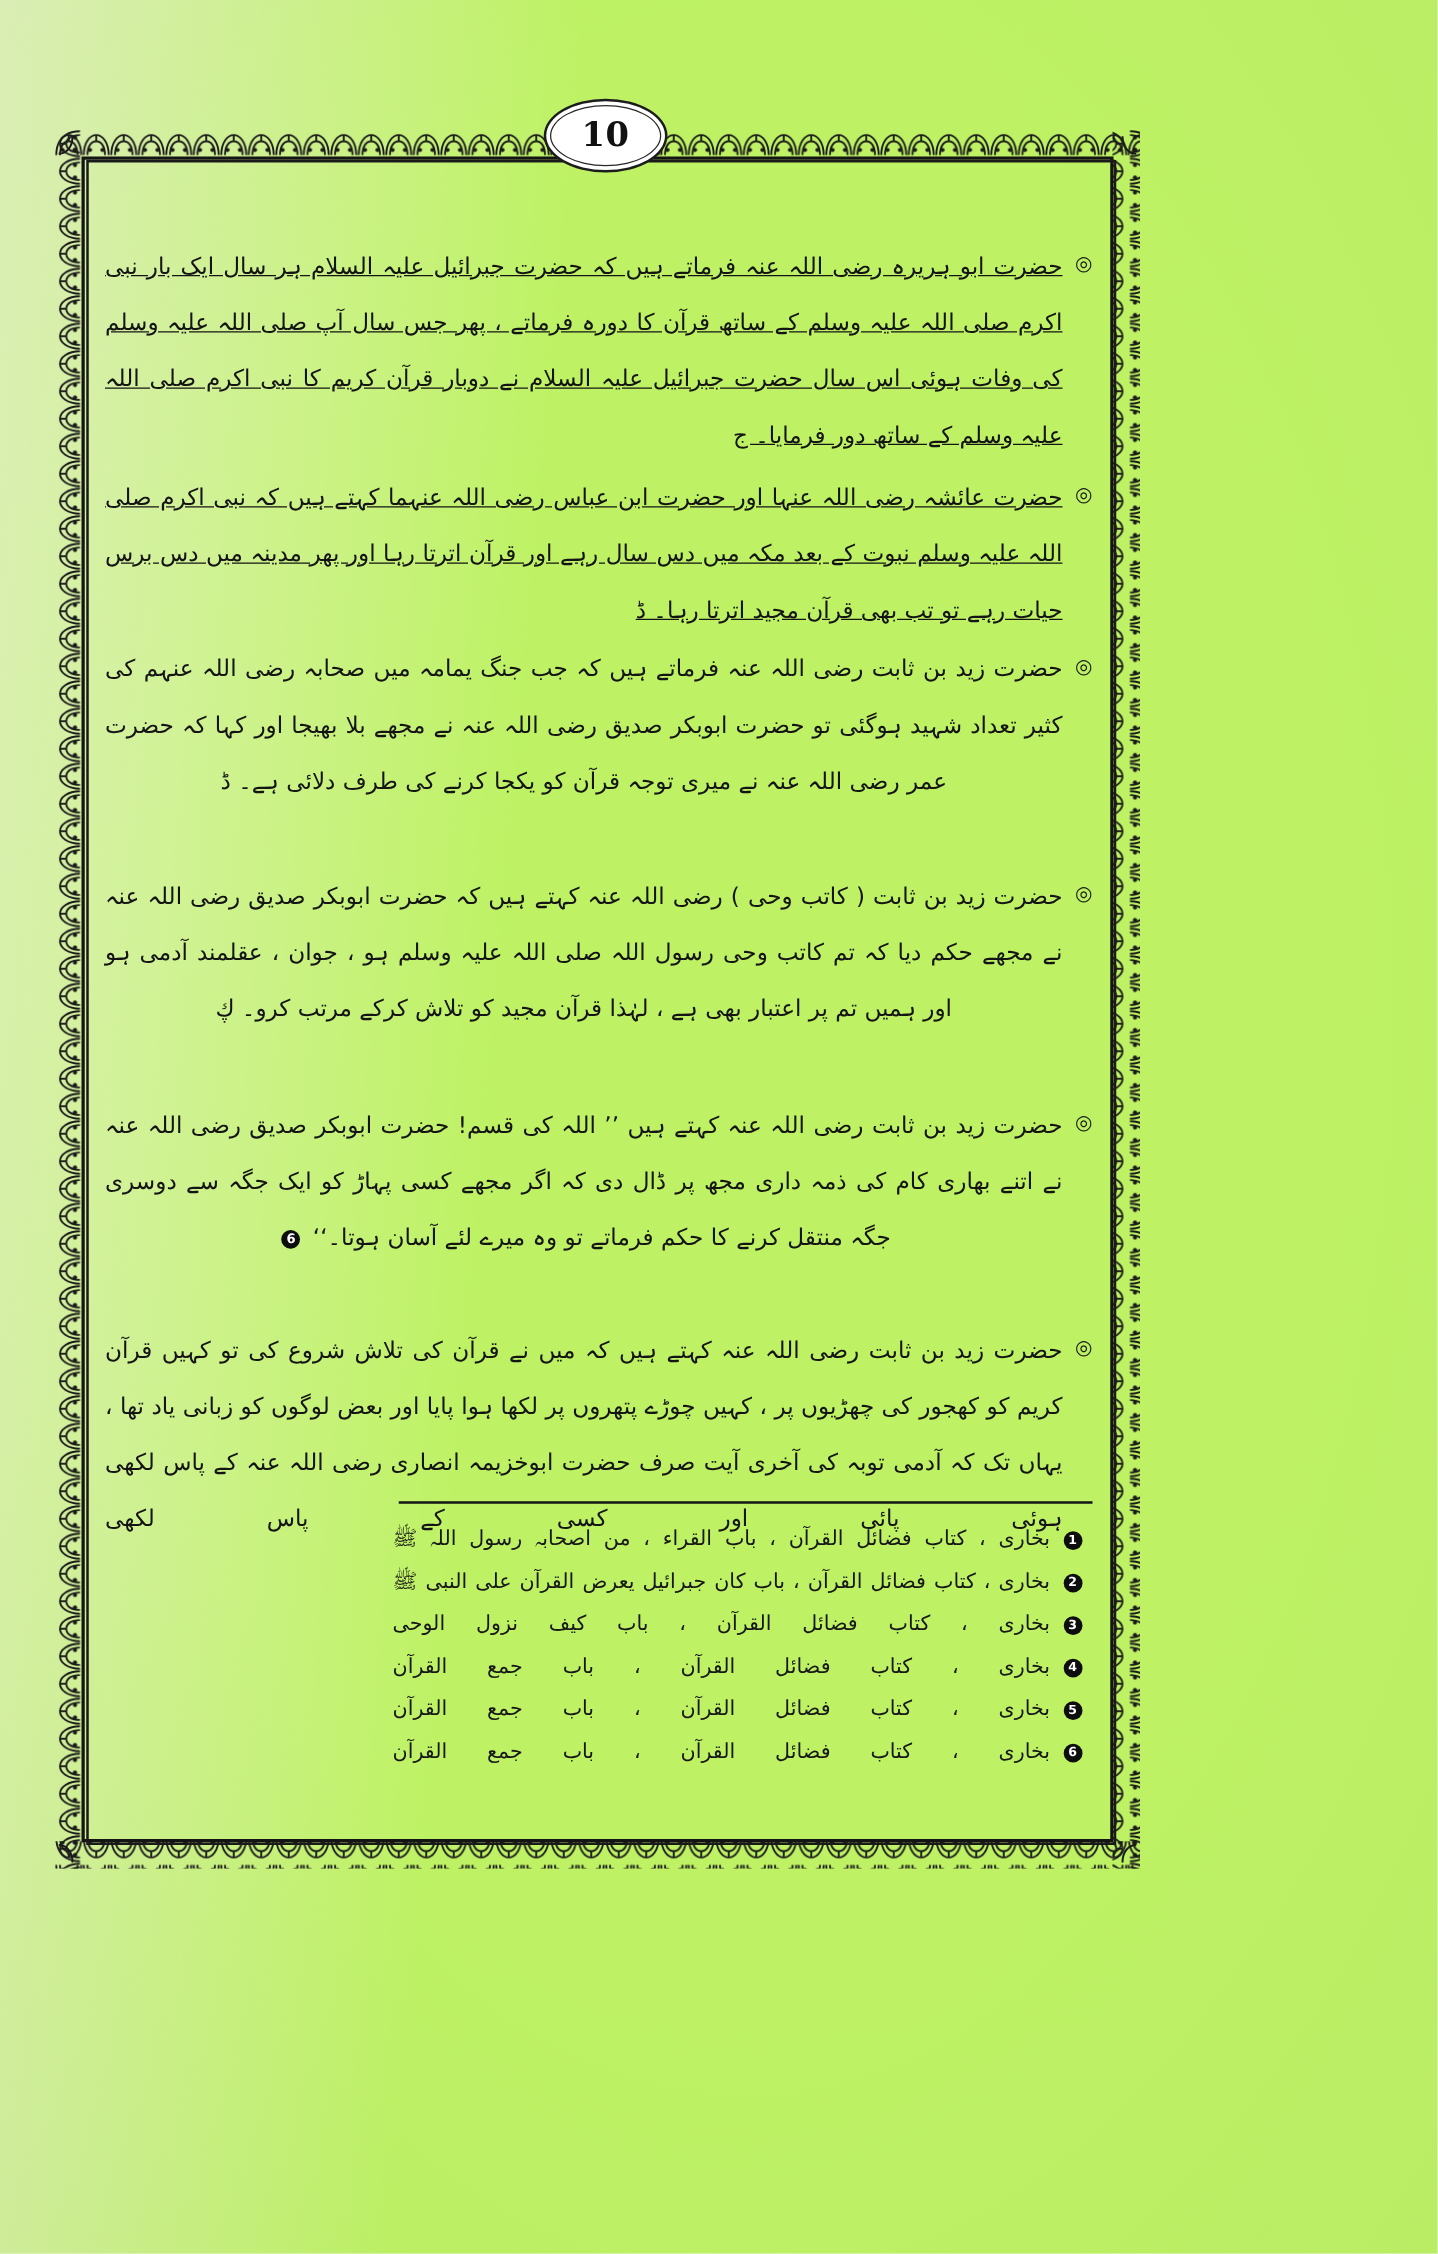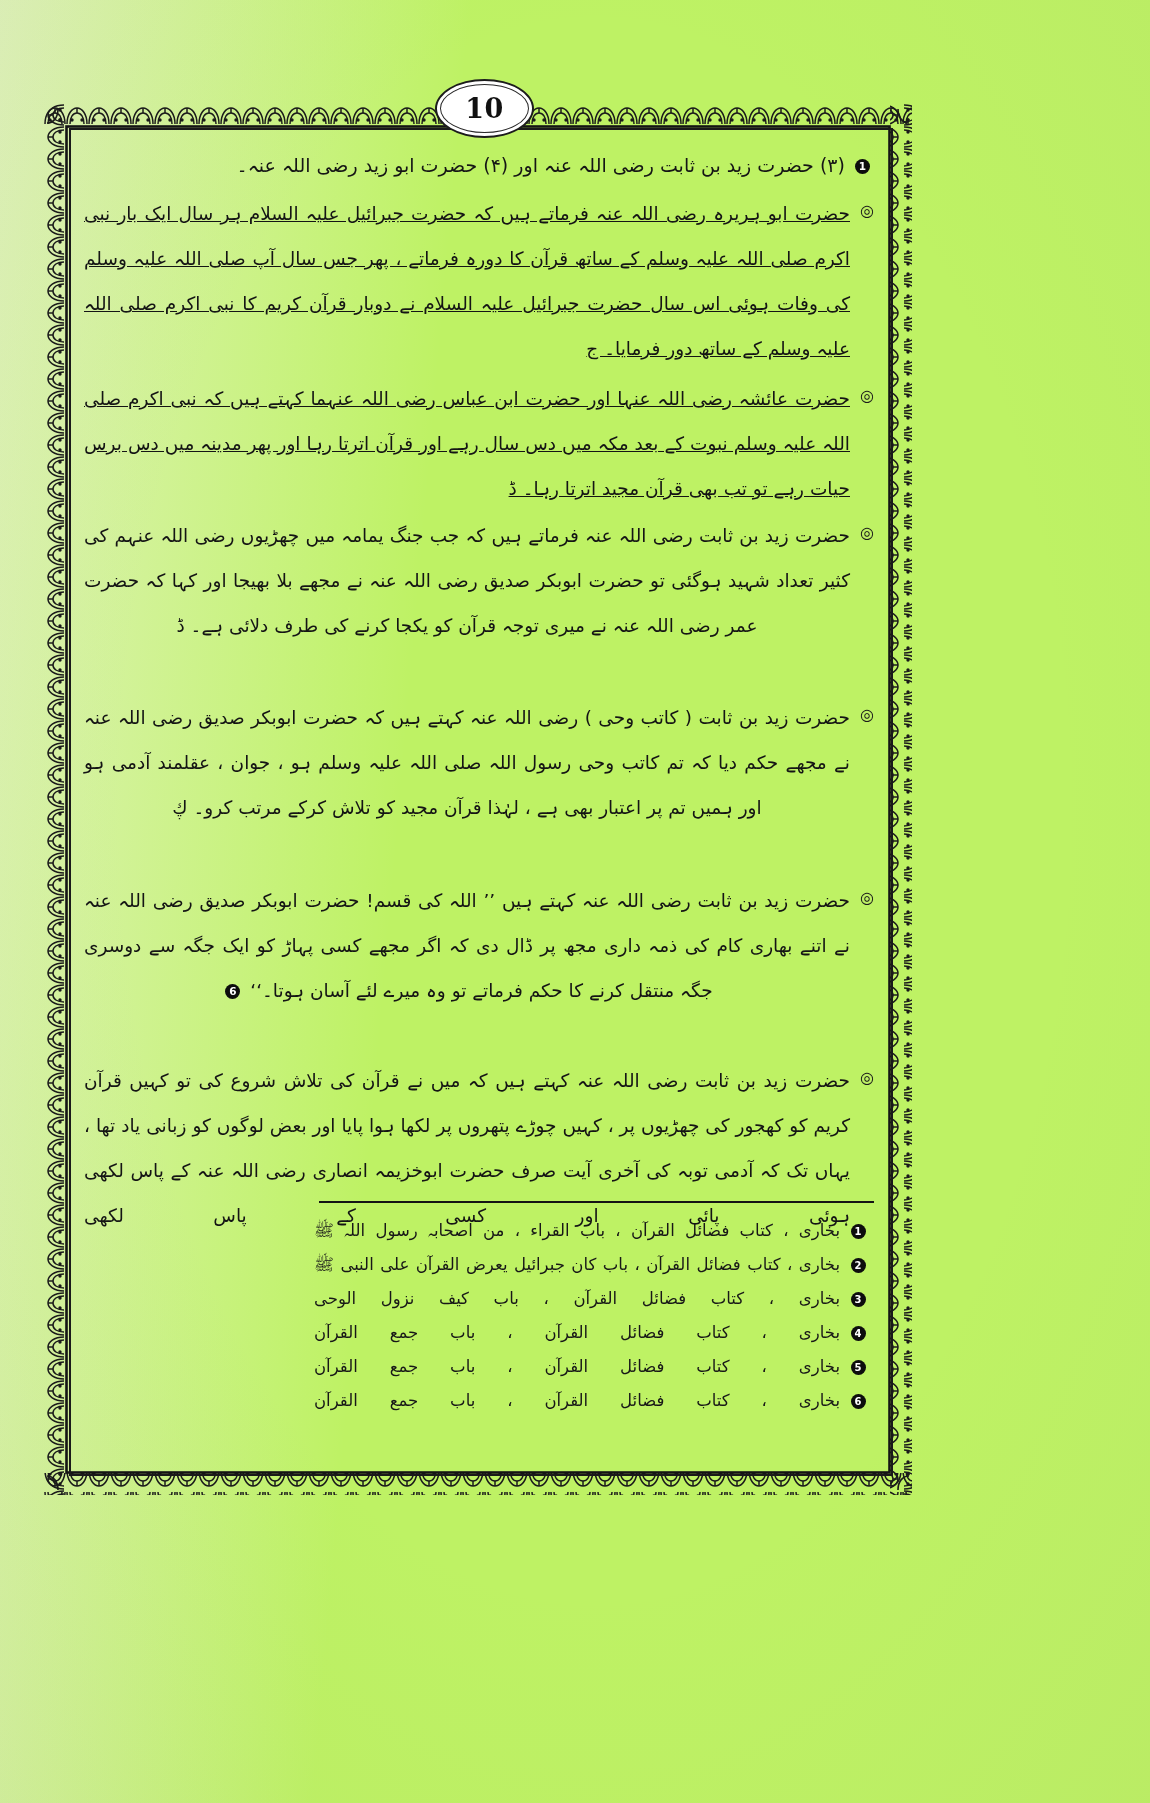--- a/index.html
+++ b/index.html
@@ -297,44 +297,40 @@
   </div>
 
   <div class="inner-rule"></div>
 
   <div class="page-number-oval">
     <span class="page-number-text">10</span>
   </div>
 
   <div class="content-area">
 
-    <div class="opening-line urdu">
-      <span class="fn-marker">1</span>
-      <span>(۳) حضرت زید بن ثابت رضی اللہ عنہ اور (۴) حضرت ابو زید رضی اللہ عنہ۔</span>
-    </div>
 
     <div class="narration" style="top:58px; right:0;">
       <div class="bullet-col">
         <span class="bullet-glyph">◎</span>
       </div>
       <div class="narration-body urdu last-right">حضرت ابو ہریرہ رضی اللہ عنہ فرماتے ہیں کہ حضرت جبرائیل علیہ السلام ہر سال ایک بار نبی اکرم صلی اللہ علیہ وسلم کے ساتھ قرآن کا دورہ فرماتے ، پھر جس سال آپ صلی اللہ علیہ وسلم کی وفات ہوئی اس سال حضرت جبرائیل علیہ السلام نے دوبار قرآن کریم کا نبی اکرم صلی اللہ علیہ وسلم کے ساتھ دور فرمایا۔ ج</div>
     </div>
 
     <div class="narration" style="top:243px; right:0;">
       <div class="bullet-col">
         <span class="bullet-glyph">◎</span>
       </div>
       <div class="narration-body urdu last-right">حضرت عائشہ رضی اللہ عنہا اور حضرت ابن عباس رضی اللہ عنہما کہتے ہیں کہ نبی اکرم صلی اللہ علیہ وسلم نبوت کے بعد مکہ میں دس سال رہے اور قرآن اترتا رہا اور پھر مدینہ میں دس برس حیات رہے تو تب بھی قرآن مجید اترتا رہا۔ ڈ</div>
     </div>
 
     <div class="narration" style="top:380px; right:0;">
       <div class="bullet-col">
         <span class="bullet-glyph">◎</span>
       </div>
-      <div class="narration-body urdu last-center">حضرت زید بن ثابت رضی اللہ عنہ فرماتے ہیں کہ جب جنگ یمامہ میں چھڑیوں رضی اللہ عنہم کی کثیر تعداد شہید ہوگئی تو حضرت ابوبکر صدیق رضی اللہ عنہ نے مجھے بلا بھیجا اور کہا کہ حضرت عمر رضی اللہ عنہ نے میری توجہ قرآن کو یکجا کرنے کی طرف دلائی ہے۔ ڈ</div>
+      <div class="narration-body urdu last-center">حضرت زید بن ثابت رضی اللہ عنہ فرماتے ہیں کہ جب جنگ یمامہ میں صحابہ رضی اللہ عنہم کی کثیر تعداد شہید ہوگئی تو حضرت ابوبکر صدیق رضی اللہ عنہ نے مجھے بلا بھیجا اور کہا کہ حضرت عمر رضی اللہ عنہ نے میری توجہ قرآن کو یکجا کرنے کی طرف دلائی ہے۔ ڈ</div>
     </div>
 
     <div class="narration" style="top:562px; right:0;">
       <div class="bullet-col">
         <span class="bullet-glyph">◎</span>
       </div>
       <div class="narration-body urdu last-center">حضرت زید بن ثابت ( کاتب وحی ) رضی اللہ عنہ کہتے ہیں کہ حضرت ابوبکر صدیق رضی اللہ عنہ نے مجھے حکم دیا کہ تم کاتب وحی رسول اللہ صلی اللہ علیہ وسلم ہو ، جوان ، عقلمند آدمی ہو اور ہمیں تم پر اعتبار بھی ہے ، لہٰذا قرآن مجید کو تلاش کرکے مرتب کرو۔ ڮ</div>
     </div>
 
     <div class="narration" style="top:745px; right:0;">

